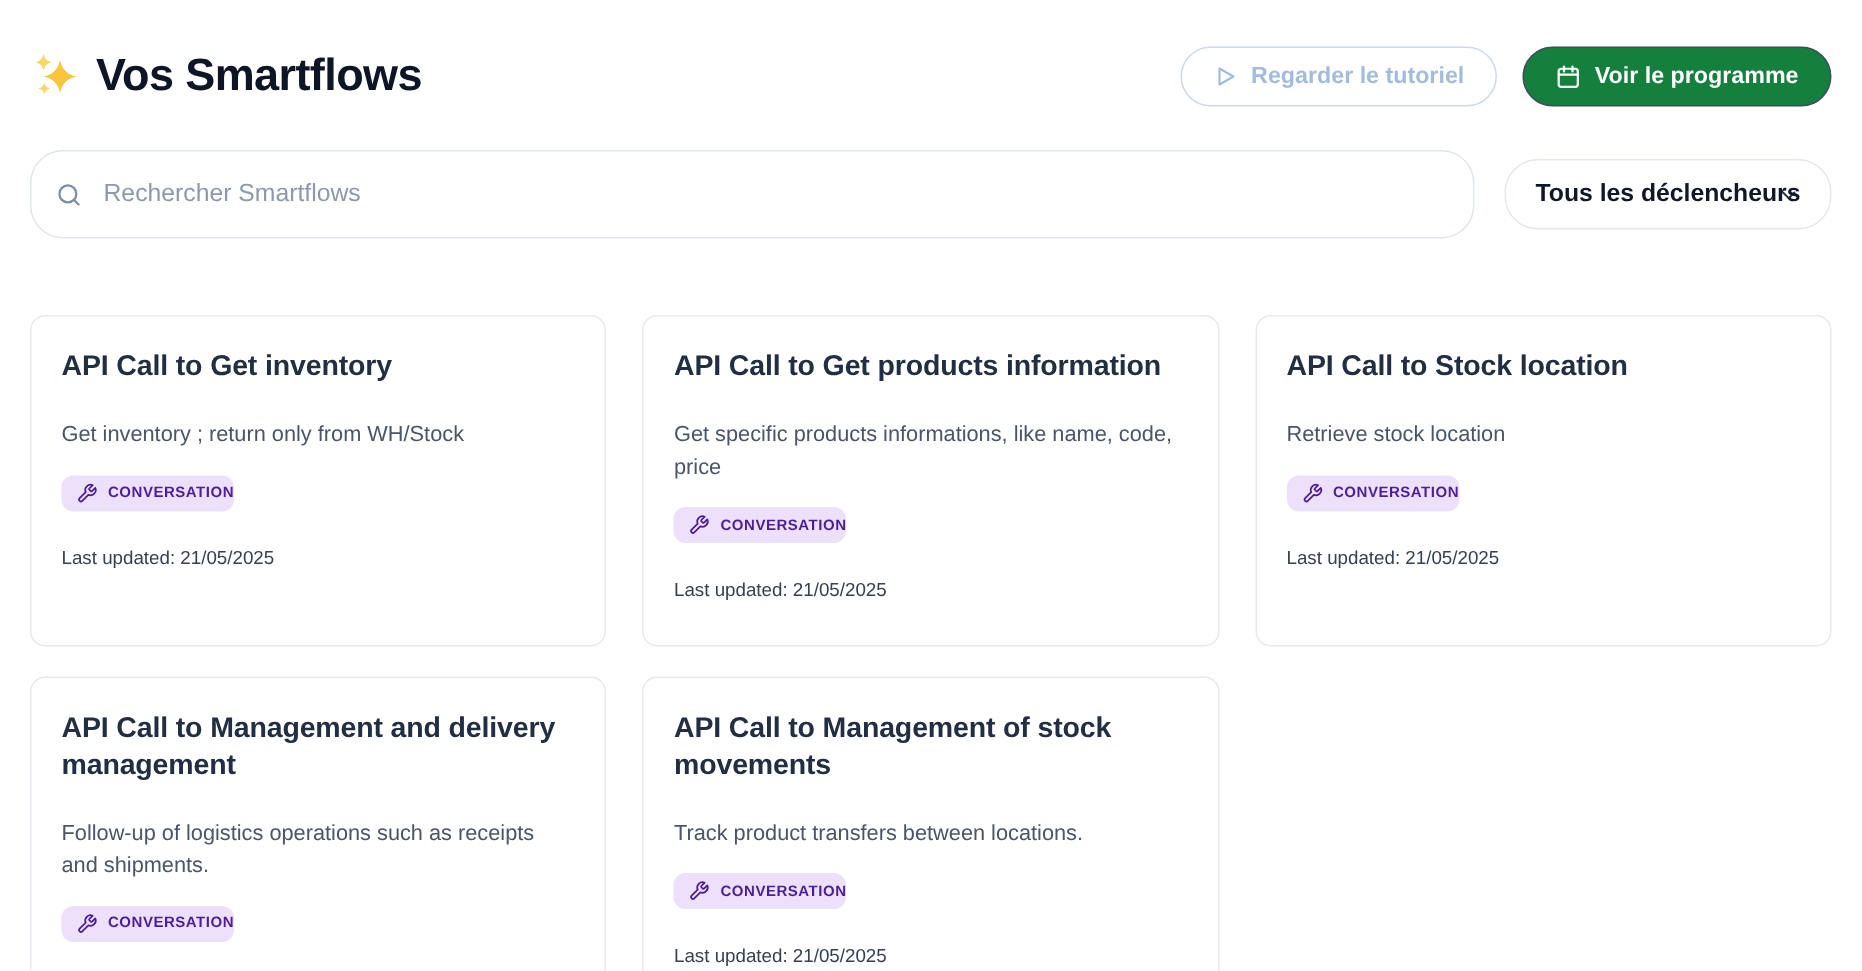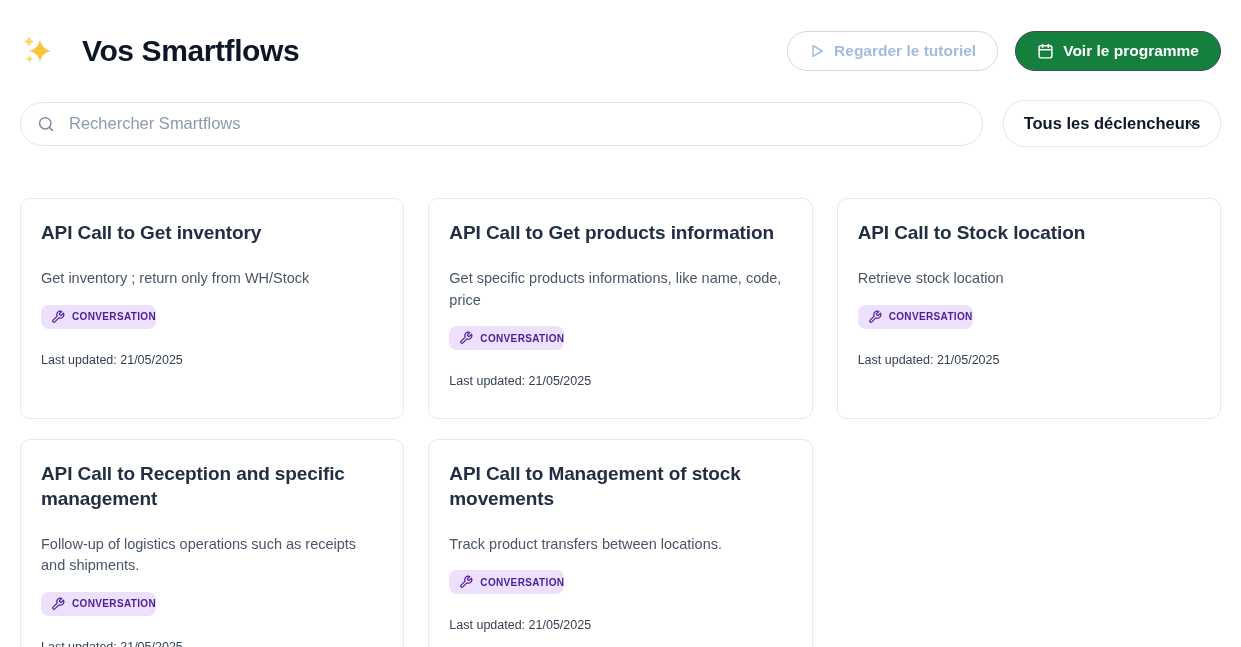--- a/index.html
+++ b/index.html
@@ -8,21 +8,21 @@
     font-family: "Liberation Sans", sans-serif;
     color: #101828;
   }
   .page { padding: 30px 20px 0 20px; }
 
   
   .header-row {
     display: flex; align-items: center; justify-content: space-between;
     height: 42px;
   }
-  .title-wrap { display: flex; align-items: center; gap: 28px; justify-content: space-between; }
+  .title-wrap { display: flex; align-items: center; gap: 10px; justify-content: space-between; }
   .sparkles { width: 34px; height: 34px; flex: 0 0 auto; }
   h1.page-title {
     font-size: 30px; font-weight: 700; letter-spacing: -0.4px; color: #0d1526;
   }
   .header-actions { display: flex; align-items: center; gap: 17px; }
   .btn {
     display: inline-flex; align-items: center; gap: 9px;
     height: 40px; padding: 0 21px; border-radius: 21px;
     font-size: 15.5px; font-weight: 700; cursor: pointer;
     font-family: "Liberation Sans", sans-serif;
@@ -34,21 +34,21 @@
   .btn-program {
     background: #15803d; border: 1.5px solid #414b5e; color: #ffffff;
   }
   .btn svg { display: block; }
 
   
   .toolbar {
     display: flex; align-items: center; gap: 20px; margin-top: 28px;
   }
   .search-pill {
-    flex: 1; position: relative; height: 44px;
+    flex: 1; position: relative; height: 59px;
     border: 1.5px solid #e0e5ee; border-radius: 22px; background: #fff;
     display: flex; align-items: center;
   }
   .search-pill .search-icon {
     position: absolute; left: 16px; top: 50%; transform: translateY(-50%);
     color: #7d8ea4;
   }
   .search-pill input {
     width: 100%; height: 100%; border: 0; outline: none; background: transparent;
     border-radius: 22px; padding: 0 18px 0 48px;
@@ -180,21 +180,21 @@
       <div class="badge">
         <svg width="14" height="14" viewBox="0 0 24 24" fill="none" stroke="currentColor" stroke-width="2" stroke-linecap="round" stroke-linejoin="round">
           <path d="M14.7 6.3a1 1 0 0 0 0 1.4l1.6 1.6a1 1 0 0 0 1.4 0l3.77-3.77a6 6 0 0 1-7.94 7.94l-6.91 6.91a2.12 2.12 0 0 1-3-3l6.91-6.91a6 6 0 0 1 7.94-7.94l-3.76 3.76z"></path>
         </svg>
         <span>CONVERSATION</span>
       </div>
       <div class="card-updated">Last updated: 21/05/2025</div>
     </div>
 
     <div class="card">
-      <div class="card-title">API Call to Reception and specific management</div>
+      <div class="card-title">API Call to Management and delivery management</div>
       <div class="card-desc">Follow-up of logistics operations such as receipts and shipments.</div>
       <div class="badge">
         <svg width="14" height="14" viewBox="0 0 24 24" fill="none" stroke="currentColor" stroke-width="2" stroke-linecap="round" stroke-linejoin="round">
           <path d="M14.7 6.3a1 1 0 0 0 0 1.4l1.6 1.6a1 1 0 0 0 1.4 0l3.77-3.77a6 6 0 0 1-7.94 7.94l-6.91 6.91a2.12 2.12 0 0 1-3-3l6.91-6.91a6 6 0 0 1 7.94-7.94l-3.76 3.76z"></path>
         </svg>
         <span>CONVERSATION</span>
       </div>
       <div class="card-updated">Last updated: 21/05/2025</div>
     </div>
 

